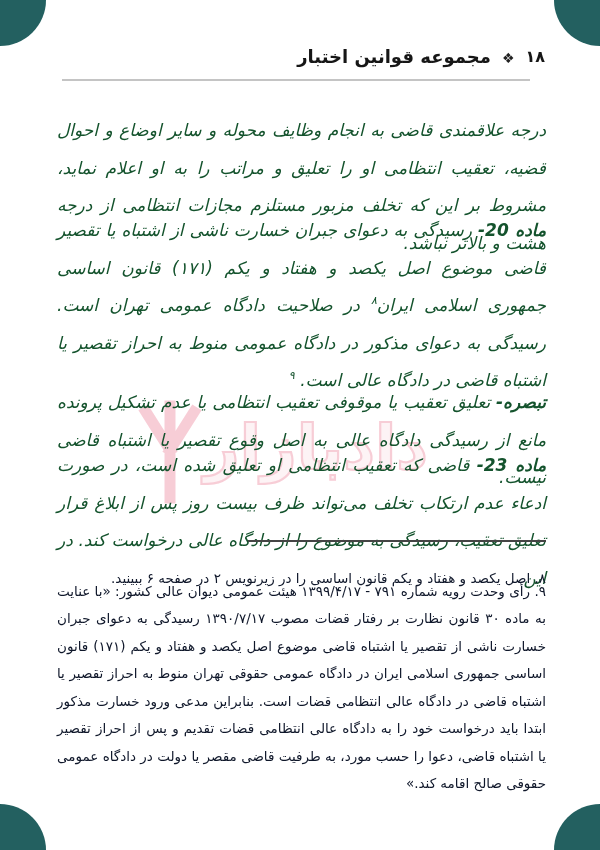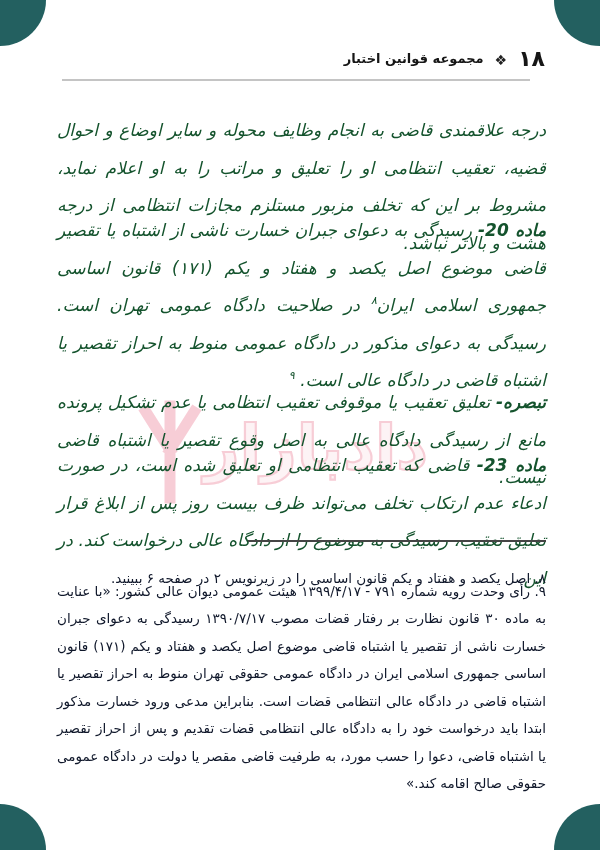--- a/index.html
+++ b/index.html
@@ -12,23 +12,23 @@
   .corner.tl { top:0; left:0; border-bottom-right-radius:100%; }
   .corner.tr { top:0; right:0; border-bottom-left-radius:100%; }
   .corner.bl { bottom:0; left:0; border-top-right-radius:100%; }
   .corner.br { bottom:0; right:0; border-top-left-radius:100%; }
 
   
   .header {
     position:absolute; top:46px; right:55px; direction:rtl;
     display:flex; align-items:center; gap:11px; z-index:2;
   }
-  .pagenum { font-size:22px; font-weight:bold; letter-spacing:1px; }
+  .pagenum { font-size:16px; font-weight:bold; letter-spacing:1px; }
   .ornament { font-size:14px; color:#222; padding-top:2px; }
-  .htitle { font-size:13px; font-weight:bold; }
+  .htitle { font-size:18px; font-weight:bold; }
   .header-rule {
     position:absolute; top:79px; left:62px; width:468px; height:2px;
     background:#c4c4c4; z-index:2;
   }
 
   
   .watermark {
     position:absolute; top:386px; left:138px; width:350px; height:124px;
     display:flex; align-items:center; gap:2px;
     opacity:0.55; z-index:1; pointer-events:none;

